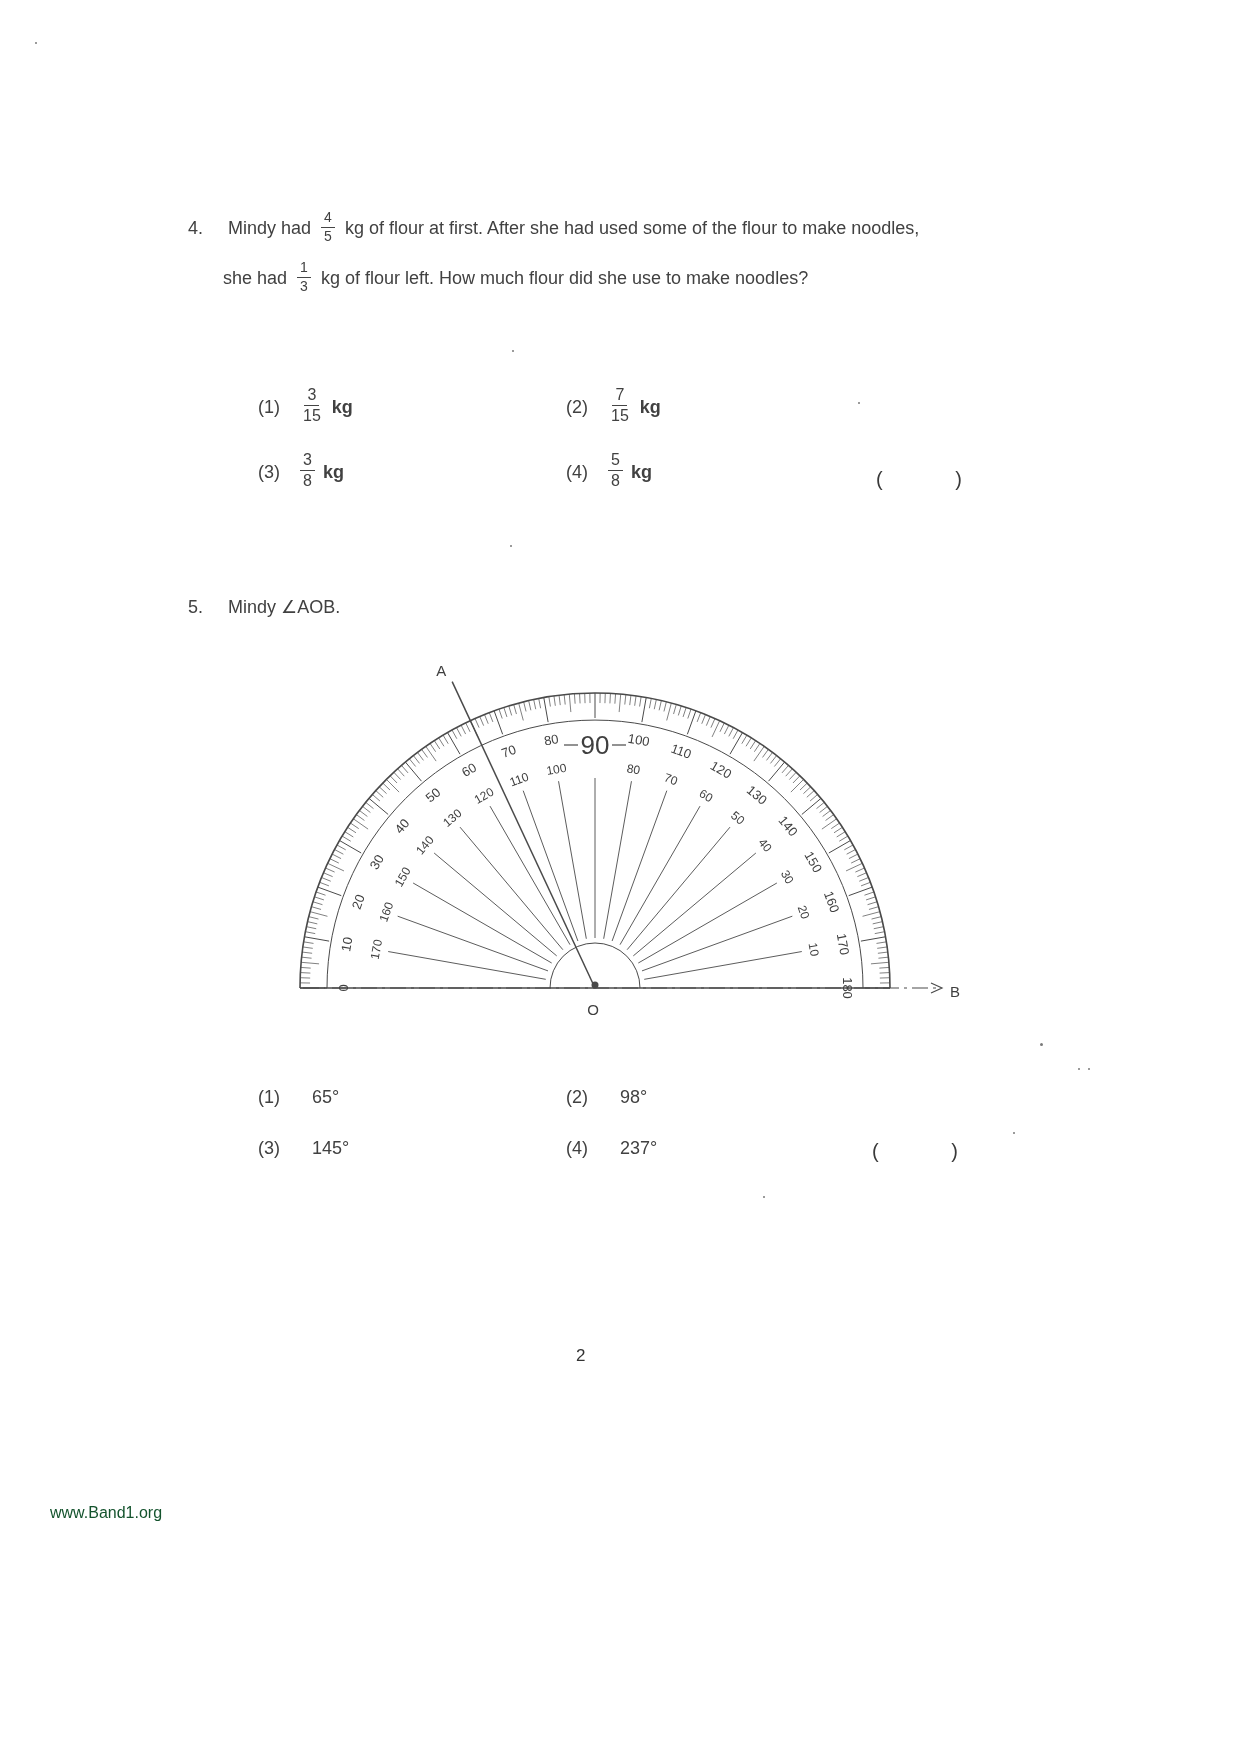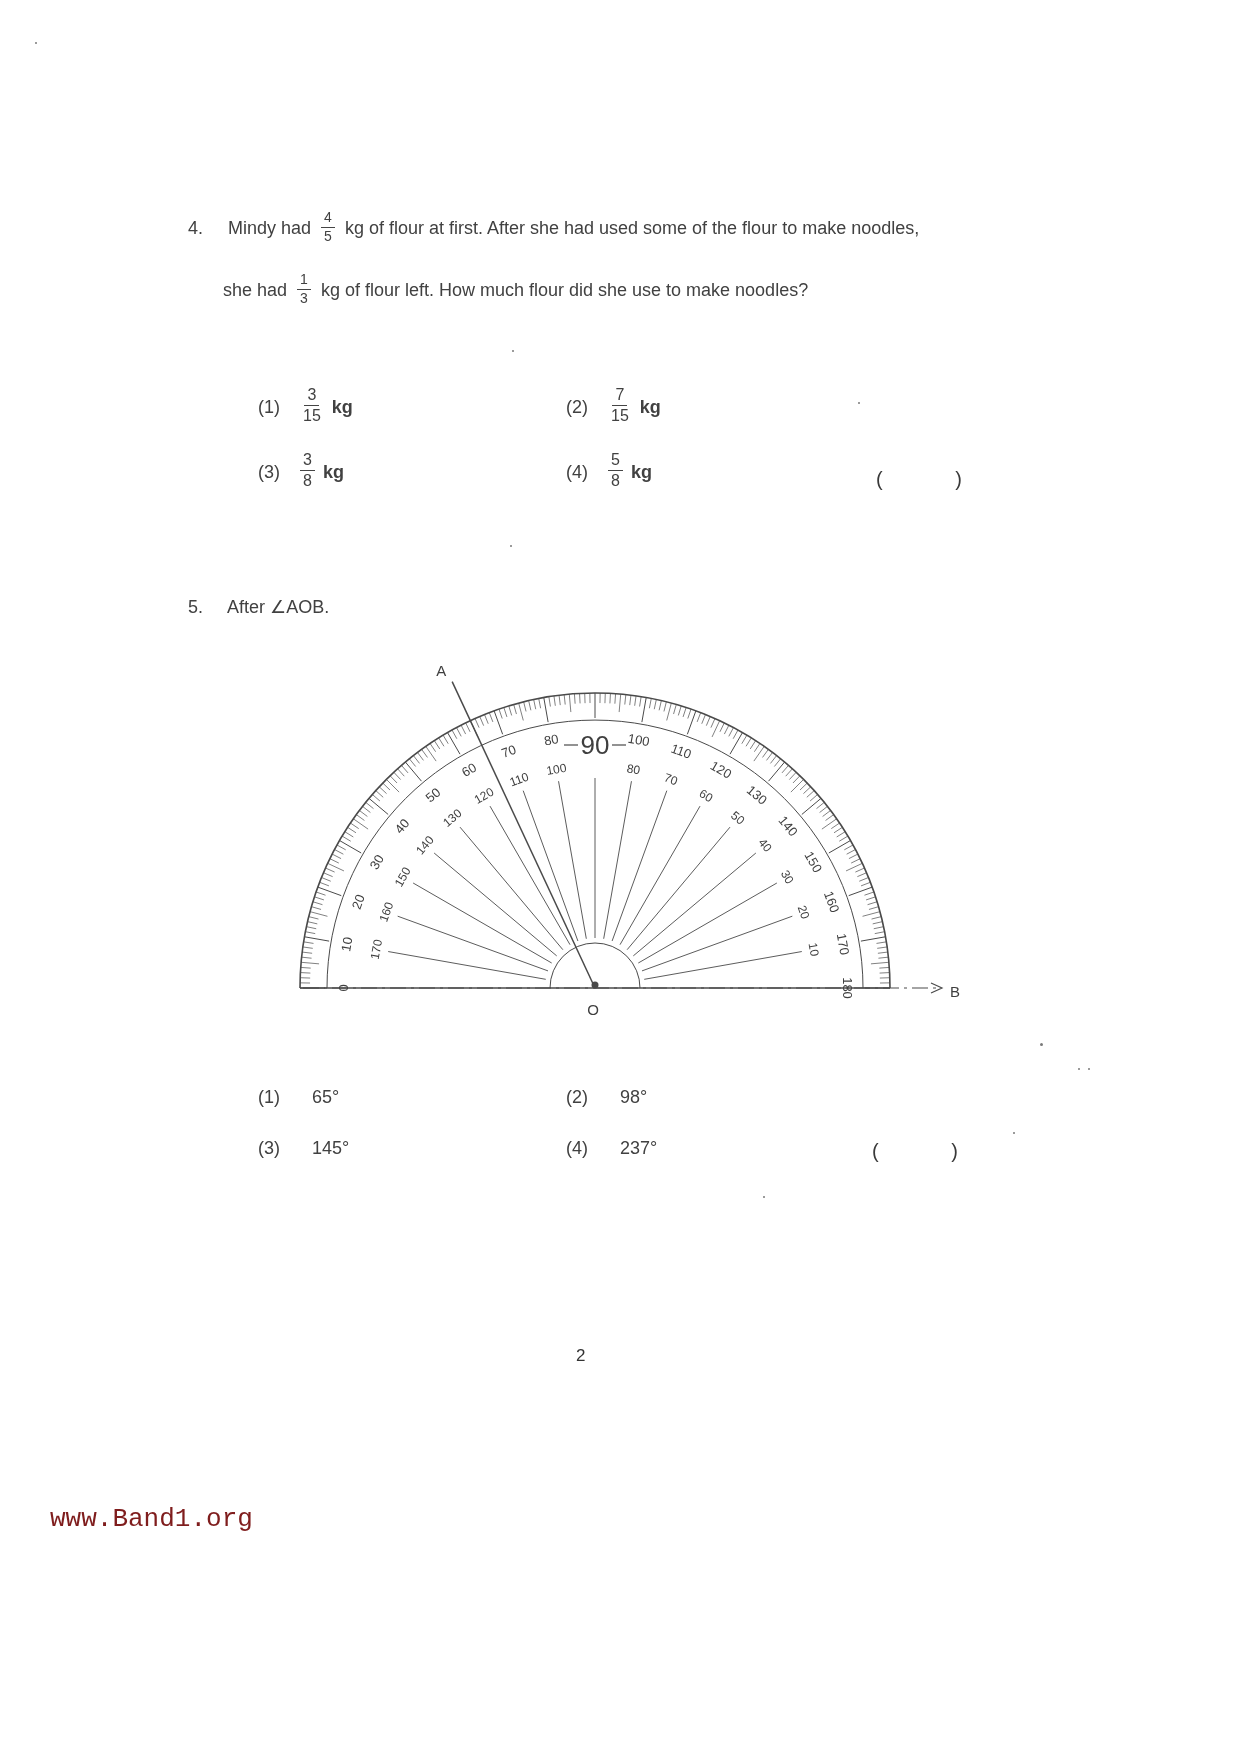--- a/index.html
+++ b/index.html
@@ -4,21 +4,21 @@
 <title>Exam Page</title>
 <style>
   html,body{margin:0;padding:0;}
   body{
     width:1239px;height:1754px;position:relative;background:#ffffff;
     font-family:"Liberation Sans",sans-serif;color:#3e3e3e;
   }
   
   .q{position:absolute;font-size:18px;color:#414141;}
   .qline{white-space:nowrap;line-height:1.2;}
-  .qline.second{margin-top:28px;margin-left:35px;}
+  .qline.second{margin-top:16px;margin-left:35px;}
   .qnum{display:inline-block;width:35px;}
   
   .frac{
     display:inline-flex;flex-direction:column;align-items:center;
     vertical-align:middle;line-height:1.12;font-size:14px;margin:0 5px;
     position:relative;top:-2px;
   }
   .frac .fn{display:block;border-bottom:1.4px solid #454545;padding:0 3px 1px 3px;}
   .frac .fd{display:block;padding:1px 3px 0 3px;}
   
@@ -28,21 +28,21 @@
   .opt{display:flex;align-items:center;white-space:nowrap;}
   .opt .ono{display:inline-block;width:42px;}
   .opt .frac{font-size:16px;margin:0 4px 0 0;}
   .opt .ounit{margin-left:4px;font-weight:bold;}
   .opt .oval{margin-left:12px;}
   
   .answer{position:absolute;width:86px;display:flex;justify-content:space-between;
           font-size:20px;color:#3a3a3a;}
   
   .pageno{position:absolute;font-size:17px;color:#333;}
-  .footer{position:absolute;font-family:Liberation Mono, monospace;font-size:26px;color:#7f1d1d;}
+  .footer{position:absolute;font-family:Liberation Sans, sans-serif;font-size:16px;color:#14532d;}
   
   .speck{position:absolute;width:3px;height:3px;border-radius:50%;background:#7a7a7a;}
   .speck.sm{width:2px;height:2px;}
 </style>
 </head>
 <body>
 
 <div class="q" style="left:188px;top:212px;">
   <div class="qline">
     <span class="qnum">4.</span>
@@ -99,21 +99,21 @@
 </div>
 
 <div class="answer" style="left:876px;top:468px;">
   <span>(</span>
   <span>)</span>
 </div>
 
 <div class="q" style="left:188px;top:597px;">
   <div class="qline">
     <span class="qnum">5.</span>
-    <span>After ∠AOB.</span>
+    <span>Mindy ∠AOB.</span>
   </div>
 </div>
 
 <svg viewBox="0 0 680 370" style="position:absolute;left:295px;top:665px;width:680px;height:370px;overflow:visible;">
     <line x1="8" y1="323" x2="645" y2="323" stroke="#4a4a4a" stroke-width="1.1" stroke-dasharray="16 5 3 5"></line>
     <path d="M 636 318 L 647 323 L 636 328" fill="none" stroke="#4a4a4a" stroke-width="1.2"></path>
     <path d="M 5 322.99999999999994 A 295 295 0 0 1 595 323" fill="none" stroke="#4a4a4a" stroke-width="1.6"></path>
     <path d="M 32 322.99999999999994 A 268 268 0 0 1 568 323" fill="none" stroke="#4a4a4a" stroke-width="1"></path>
     <line x1="5" y1="323" x2="595" y2="323" stroke="#4a4a4a" stroke-width="1.4"></line>
     <line x1="595" y1="323" x2="570" y2="323" stroke="#4a4a4a" stroke-width="1"></line>

